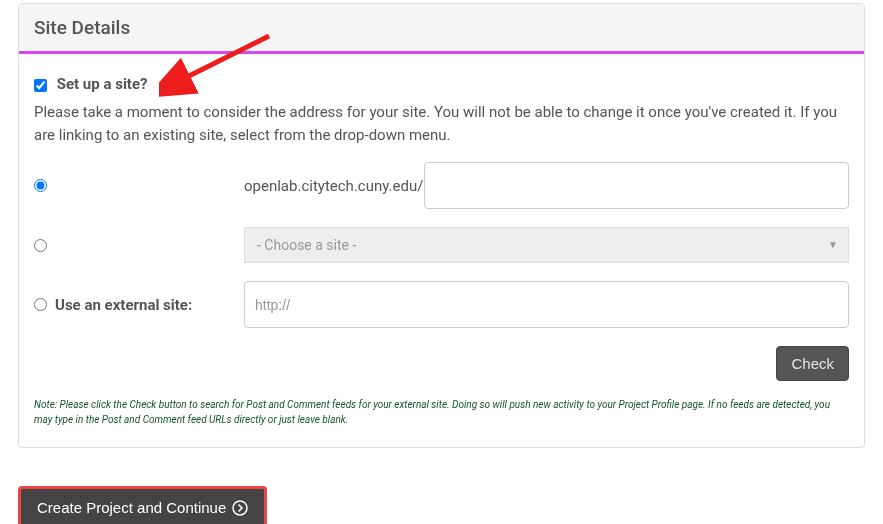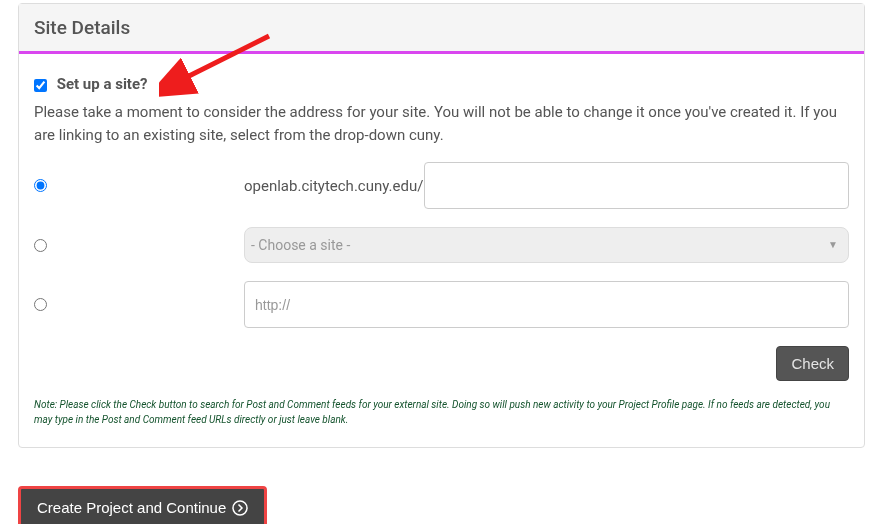--- a/index.html
+++ b/index.html
@@ -90,22 +90,22 @@
       color: #555;
       height: 47px;
     }
     .text-input::placeholder {
       color: #999;
     }
     .select-stub {
       flex: 1;
       border: 1px solid #ddd;
       background: #eee;
-      border-radius: 8px;
-      padding: 8px 6px;
+      border-radius: 0;
+      padding: 8px 12px;
       font-size: 14px;
       color: #999;
       height: 36px;
       cursor: not-allowed;
       line-height: 18px;
       position: relative;
     }
     .select-caret {
       position: absolute;
       right: 10px;
@@ -169,21 +169,21 @@
       </marker>
     </defs>
     <line x1="110" y1="4" x2="22" y2="48" stroke="#ee1d1d" stroke-width="5" marker-end="url(#arrowhead)"></line>
   </svg>
 
   <div class="panel-body">
     <div class="checkbox-row">
       <input type="checkbox" checked="" style="">
       <label>Set up a site?</label>
     </div>
-    <p class="instructions">Please take a moment to consider the address for your site. You will not be able to change it once you've created it. If you are linking to an existing site, select from the drop-down cuny.</p>
+    <p class="instructions">Please take a moment to consider the address for your site. You will not be able to change it once you've created it. If you are linking to an existing site, select from the drop-down menu.</p>
 
     <div class="option-row">
       <div class="option-label-col">
         <input type="radio" name="siteopt" checked="" style="">
       </div>
       <div class="option-control-col">
         <span class="prefix-text">openlab.citytech.cuny.edu/</span>
         <input type="text" class="text-input" value="" style="">
       </div>
     </div>
@@ -196,20 +196,21 @@
         <div class="select-stub">
           <span>- Choose a site -</span>
           <span class="select-caret">▼</span>
         </div>
       </div>
     </div>
 
     <div class="option-row">
       <div class="option-label-col">
         <input type="radio" name="siteopt" style="">
+        <label>Use an external site:</label>
       </div>
       <div class="option-control-col">
         <input type="text" class="text-input" placeholder="http://" style="">
       </div>
     </div>
 
     <div class="check-btn-row">
       <button class="btn-check">Check</button>
     </div>
 

